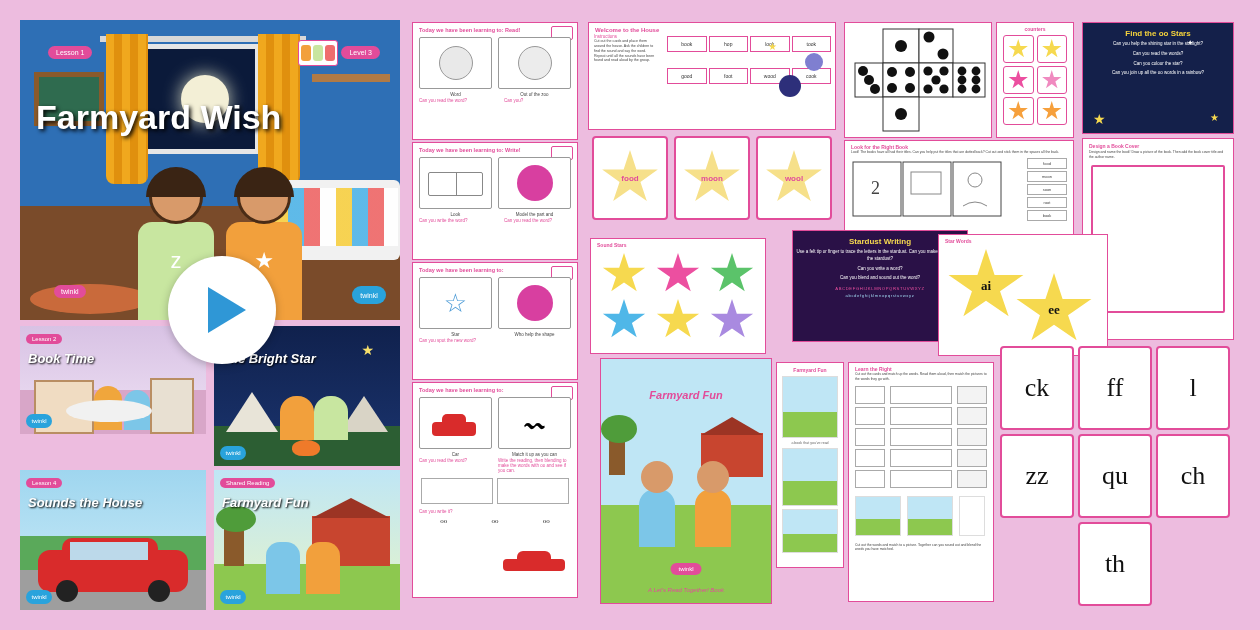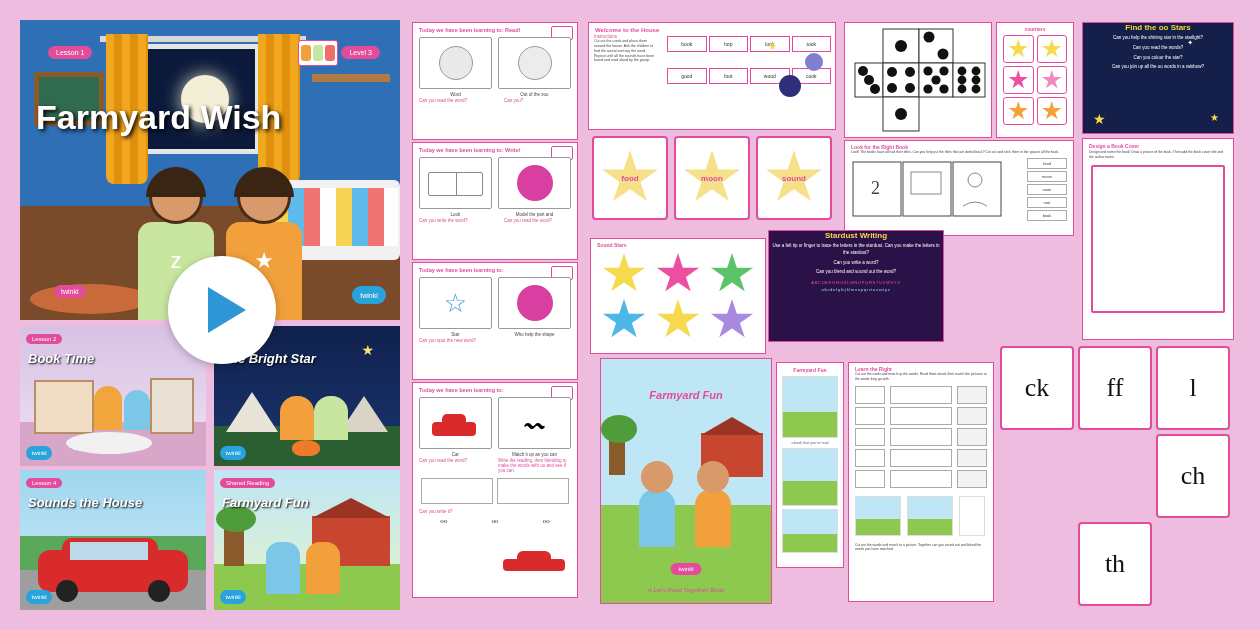--- a/index.html
+++ b/index.html
@@ -209,21 +209,21 @@
   }
   .phon-cell {
     border: 2px solid #e24c9a; border-radius: 4px; background: #fff;
     display: flex; align-items: center; justify-content: center;
     font-size: 26px; color: #111; font-family: "Liberation Serif", serif;
   }
   .dark-card {
     background: #14204a; border: 1px solid #e24c9a; color: #fff;
     overflow: hidden;
   }
-  .dark-card .t { font-size: 8px; color: #f4d23c; text-align: center; font-weight: bold; }
+  .dark-card .t { font-size: 8px; color: #f4d23c; text-align: center; padding-top: 6px; font-weight: bold; }
   .dark-card .l { font-size: 4.5px; color: #fff; text-align: center; margin-top: 3px; line-height: 1.5; }
   .tiny { font-size: 4.5px; color: #444; }
   .tinyp { font-size: 4.5px; color: #e24c9a; }
   .hdr-pink { font-size: 6px; color: #e24c9a; font-weight: bold; }
 </style>
 </head>
 <body>
 
 <div class="stage">
 
@@ -264,21 +264,21 @@
       <div class="a" style="background:#f2a03c"></div>
       <div class="a" style="background:#c8e6a0"></div>
       <div class="a" style="background:#ef6d6d"></div>
     </div>
     <div class="twinkl-badge">twinkl</div>
     <div class="tw-logo">twinkl</div>
   </div>
 
   <div class="play-btn"></div>
 
-  <div class="thumb" style="left:20px;top:326px;width:186px;height:140px;background:linear-gradient(#d8c2e4,#efe2f4)">
+  <div class="thumb" style="left:20px;top:326px;width:186px;height:108px;background:linear-gradient(#d8c2e4,#efe2f4)">
     <div style="position:absolute;left:0;bottom:0;width:100%;height:44px;background:#d8a6c8"></div>
     <div style="position:absolute;left:14px;top:54px;width:60px;height:54px;background:#f0dcc2;border:2px solid #b98e63"></div>
     <div style="position:absolute;right:12px;top:52px;width:44px;height:56px;background:#e8e0d2;border:2px solid #b98e63"></div>
     <div style="position:absolute;left:74px;top:60px;width:28px;height:44px;border-radius:14px 14px 0 0;background:#f0a63c"></div>
     <div style="position:absolute;left:104px;top:64px;width:26px;height:40px;border-radius:13px 13px 0 0;background:#7cc6e8"></div>
     <div style="position:absolute;left:46px;bottom:12px;width:86px;height:22px;border-radius:50%;background:#f1f1f1"></div>
     <div class="tag">Lesson 2</div>
     <div class="cap">Book Time</div>
     <div class="tw">twinkl</div>
   </div>
@@ -453,21 +453,21 @@
       <div class="word">food</div>
     </div>
   </div>
   <div class="starcard" style="position:absolute;left:674px;top:136px;width:76px;height:84px">
     <div class="star" style="width:58px;height:56px;background:#f6e08a">
       <div class="word">moon</div>
     </div>
   </div>
   <div class="starcard" style="position:absolute;left:756px;top:136px;width:76px;height:84px">
     <div class="star" style="width:58px;height:56px;background:#f6e08a">
-      <div class="word">sound</div>
+      <div class="word">wool</div>
     </div>
   </div>
 
   <div class="card" style="left:590px;top:238px;width:176px;height:116px">
     <div class="hdr-pink" style="padding:3px 6px;font-size:5px">Sound Stars</div>
     <div style="display:flex;justify-content:space-around;padding:2px 6px">
       <div class="star" style="width:44px;height:42px;background:#f6d94f"></div>
       <div class="star" style="width:44px;height:42px;background:#ec4fa0"></div>
       <div class="star" style="width:44px;height:42px;background:#5bc36a"></div>
     </div>
@@ -571,29 +571,40 @@
       </div>
     </div>
   </div>
 
   <div class="card" style="left:1082px;top:138px;width:152px;height:202px">
     <div class="hdr-pink" style="padding:4px 6px 1px;font-size:5px">Design a Book Cover</div>
     <div class="tiny" style="padding:0 6px 3px;font-size:3.4px;line-height:1.4">Design and name the book! Draw a picture of the book. Then add the book cover title and the author name.</div>
     <div style="margin:2px 8px 8px;height:148px;border:2px solid #e24c9a;border-radius:2px;background:#fff"></div>
   </div>
 
-  <div class="dark-card" style="position:absolute;left:768px;top:230px;width:176px;height:112px;background:#2a1147">
+  <div class="dark-card" style="position:absolute;left:792px;top:230px;width:176px;height:112px;background:#2a1147">
     <div class="t" style="color:#f6d94f">Stardust Writing</div>
     <div class="l">Use a felt tip or finger to trace the letters in the stardust. Can you make the letters in the stardust?</div>
     <div class="l">Can you write a word?</div>
     <div class="l">Can you blend and sound out the word?</div>
     <div style="font-size:4.2px;color:#ec4fa0;text-align:center;letter-spacing:.6px;margin-top:4px">ABCDEFGHIJKLMNOPQRSTUVWXYZ</div>
     <div style="font-size:4.2px;color:#9fd6ef;text-align:center;letter-spacing:.6px;margin-top:2px">abcdefghijklmnopqrstuvwxyz</div>
   </div>
 
+  <div class="card" style="left:938px;top:234px;width:170px;height:122px">
+    <div class="hdr-pink" style="padding:3px 6px;font-size:5px">Star Words</div>
+    <div style="position:relative;height:96px">
+      <div class="star" style="position:absolute;left:8px;top:2px;width:78px;height:74px;background:#f6d94f">
+        <div class="word" style="font-size:13px;color:#111;font-family:'Liberation Serif',serif">ai</div>
+      </div>
+      <div class="star" style="position:absolute;left:76px;top:26px;width:78px;height:74px;background:#f6d94f">
+        <div class="word" style="font-size:13px;color:#111;font-family:'Liberation Serif',serif">ee</div>
+      </div>
+    </div>
+  </div>
 
   <div class="card" style="left:600px;top:358px;width:172px;height:246px;background:linear-gradient(#bfe6f5 0 60%,#8dc84f 60% 100%)">
     <div style="text-align:center;font-size:11px;color:#e24c9a;font-weight:bold;font-style:italic;padding-top:30px">Farmyard Fun</div>
     <div style="position:absolute;right:8px;top:74px;width:62px;height:44px;background:#c8452f"></div>
     <div style="position:absolute;right:8px;top:58px;width:0;height:0;border-left:31px solid transparent;border-right:31px solid transparent;border-bottom:18px solid #9c3424"></div>
     <div style="position:absolute;left:8px;top:76px;width:16px;height:40px;background:#8a5a2b"></div>
     <div style="position:absolute;left:0;top:56px;width:36px;height:28px;border-radius:50%;background:#4f9c3a"></div>
     <div style="position:absolute;left:38px;bottom:56px;width:36px;height:58px;border-radius:16px 16px 0 0;background:#7cc6e8"></div>
     <div style="position:absolute;left:40px;bottom:110px;width:32px;height:32px;border-radius:50%;background:#d89a6a"></div>
     <div style="position:absolute;right:40px;bottom:56px;width:36px;height:58px;border-radius:16px 16px 0 0;background:#f2a03c"></div>
@@ -641,17 +652,19 @@
       <div style="width:46px;height:40px;background:linear-gradient(#bfe6f5 0 58%,#8dc84f 58% 100%);border:1px solid #ddd"></div>
       <div style="width:26px;height:40px;border:1px solid #ddd"></div>
     </div>
     <div class="tiny" style="padding:3px 6px;font-size:3.4px;line-height:1.4">Cut out the words and match to a picture. Together can you sound out and blend the words you have matched.</div>
   </div>
 
   <div class="phon-cell" style="position:absolute;left:1078px;top:346px;width:74px;height:84px">ff</div>
   <div class="phon-cell" style="position:absolute;left:1000px;top:346px;width:74px;height:84px">ck</div>
   <div class="phon-cell" style="position:absolute;left:1156px;top:346px;width:74px;height:84px">l</div>
 
+  <div class="phon-cell" style="position:absolute;left:1000px;top:434px;width:74px;height:84px">zz</div>
+  <div class="phon-cell" style="position:absolute;left:1078px;top:434px;width:74px;height:84px">qu</div>
   <div class="phon-cell" style="position:absolute;left:1156px;top:434px;width:74px;height:84px">ch</div>
 
   <div class="phon-cell" style="position:absolute;left:1078px;top:522px;width:74px;height:84px">th</div>
 
 </div>
 
 </body></html>

